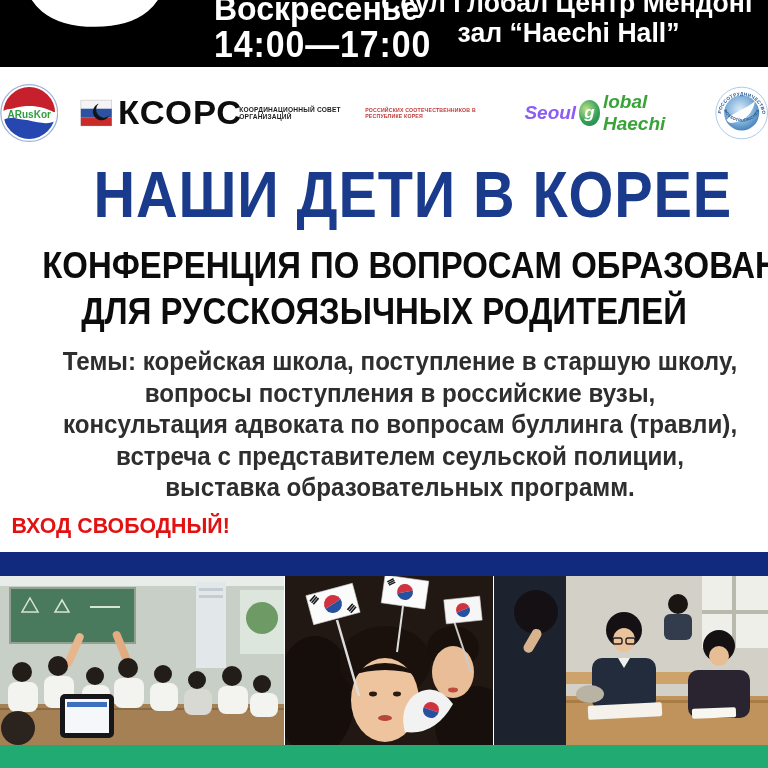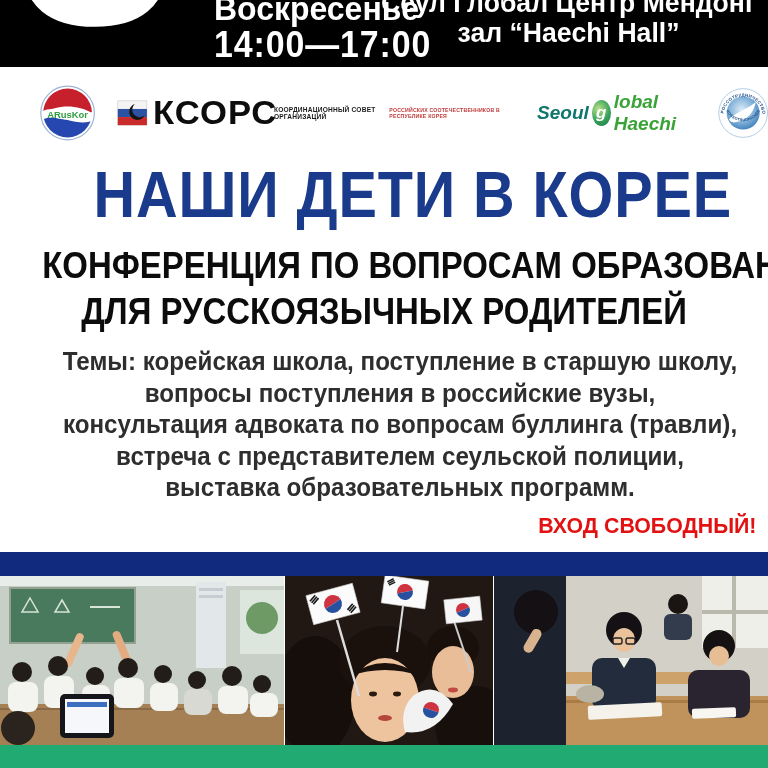--- a/index.html
+++ b/index.html
@@ -15,46 +15,46 @@
         transform:scaleX(0.94);transform-origin:0 0;}
   .when .wk{font-size:34px;line-height:35px;}
   .when .tm{font-size:36px;line-height:37px;letter-spacing:1px;}
   .venue{position:absolute;right:0;top:-12px;width:420px;text-align:center;color:#fff;
          font-weight:bold;transform:scaleX(0.95);transform-origin:100% 0;}
   .venue .v1{font-size:28px;line-height:30px;}
   .venue .v2{font-size:28px;line-height:30px;}
 
   
   .logos{height:88px;display:flex;align-items:center;justify-content:center;gap:22px;
-         padding-top:4px;box-sizing:border-box;padding-left:40px;}
+         padding-top:4px;box-sizing:border-box;}
   .ksors{display:flex;align-items:center;gap:6px;}
   .ksors-txt{display:flex;align-items:center;}
   .ksors-acr{font-size:33px;font-weight:bold;color:#0d0d0d;line-height:30px;
              transform:scaleX(1.05);letter-spacing:1px;}
   .ksors-l1{font-size:6.6px;font-weight:bold;color:#1a1a1a;letter-spacing:.2px;}
   .ksors-l2{font-size:5.2px;font-weight:bold;color:#c03a3a;letter-spacing:.2px;}
   .sgc{display:flex;align-items:center;gap:2px;font-style:italic;font-weight:bold;font-size:19px;}
-  .sgc .s1{color:#0f766e;}
+  .sgc .s1{color:#8b5cf6;}
   .sgc .s2{color:#3aa338;}
   .globe{width:26px;height:26px;border-radius:50%;
          background:radial-gradient(circle at 35% 35%, #bfe08a, #35a05a 55%, #1f7d46);
          color:#ffffff;font-weight:bold;font-style:italic;display:flex;align-items:center;
          justify-content:center;font-size:17px;margin:0 1px;}
 
   
   .title{height:80px;display:flex;align-items:center;justify-content:flex-end;}
   .title-text{font-size:64px;font-weight:bold;color:#1a3a8c;letter-spacing:1px;
               transform:scaleX(0.9);white-space:nowrap;}
   .subtitle{height:105px;text-align:center;padding-top:8px;box-sizing:border-box;}
   .subtitle div{font-size:37px;font-weight:bold;color:#0c0c0c;line-height:46px;
                 transform:scaleX(0.89);white-space:nowrap;}
   .themes{height:165px;text-align:center;padding-top:6px;box-sizing:border-box;padding-left:32px;}
   .themes div{font-size:26px;font-weight:bold;color:#2e2e2e;line-height:31.5px;
               transform:scaleX(0.93);white-space:nowrap;}
-  .entry{height:47px;text-align:right;padding-top:8px;box-sizing:border-box;}
+  .entry{height:47px;text-align:left;padding-top:8px;box-sizing:border-box;}
   .entry div{font-size:22px;font-weight:bold;color:#e31212;transform:scaleX(0.97);}
 
   .navy-bar{height:24px;background:#122a7d;}
   .green-bar{height:23px;background:#21aa72;}
 
   
   .photos{height:169px;display:flex;gap:1px;background:#fff;}
   .photo{height:100%;overflow:hidden;position:relative;}
   .photo svg{display:block;}
 </style>

